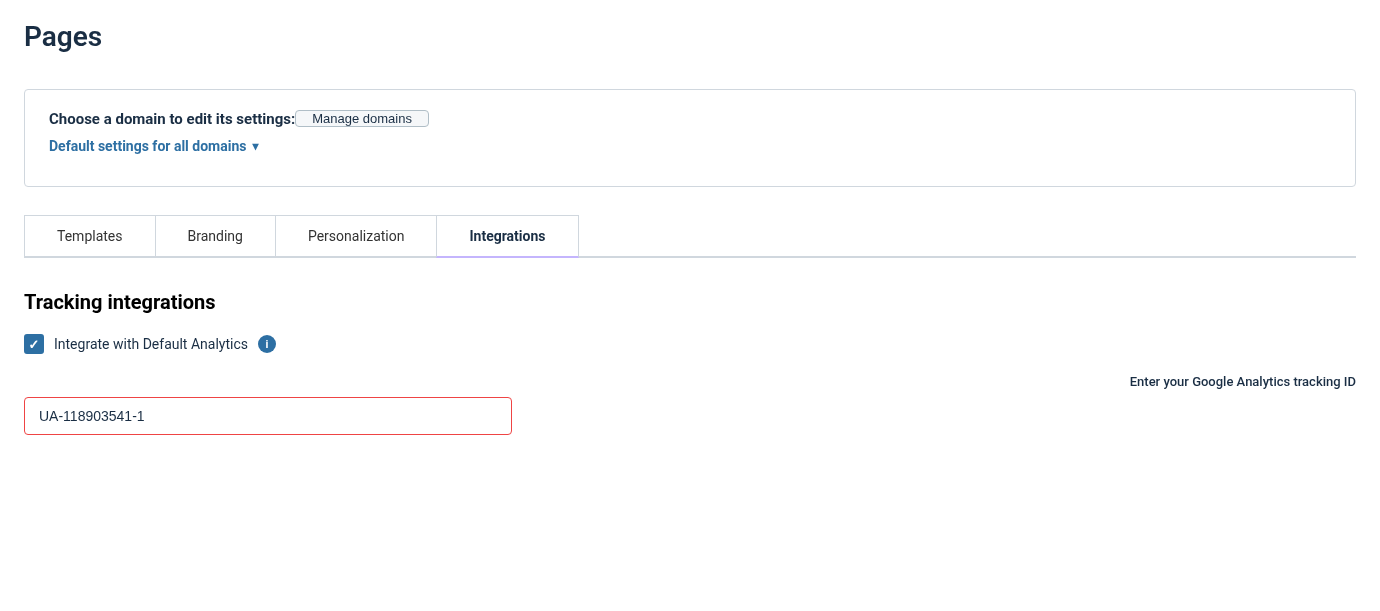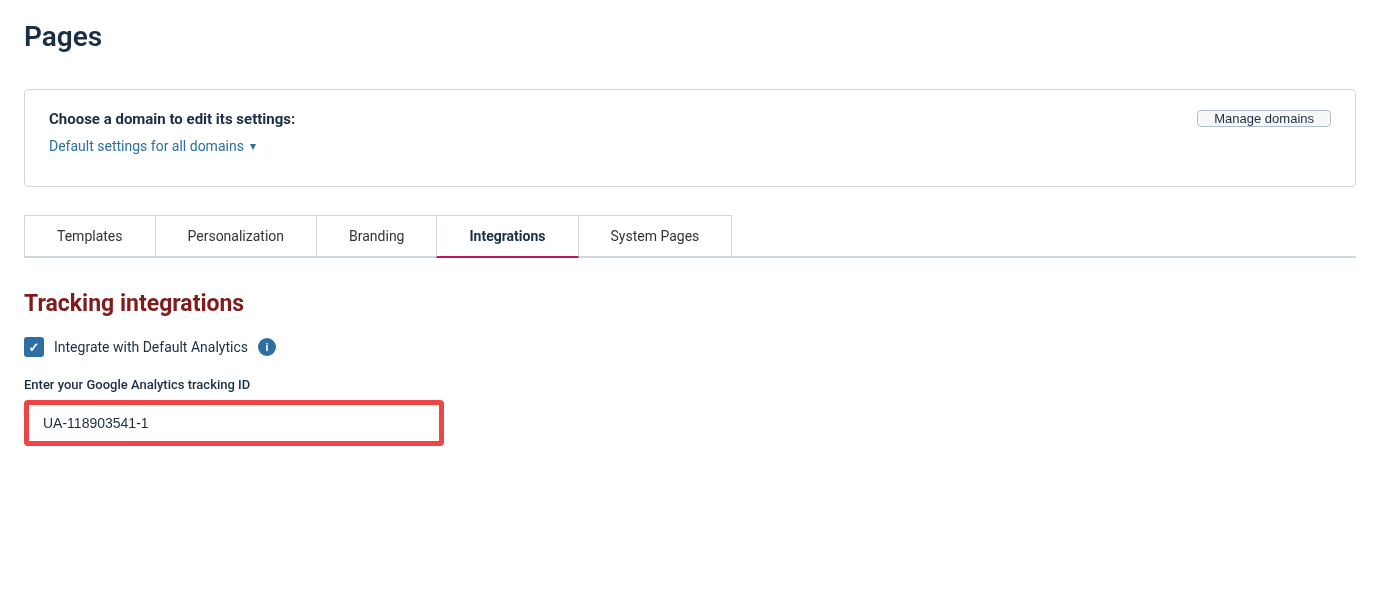--- a/index.html
+++ b/index.html
@@ -22,41 +22,41 @@
       color: #1a2e44;
       margin-bottom: 36px;
     }
 
     .domain-card {
       border: 1px solid #d0d7de;
       border-radius: 4px;
       padding: 20px 24px;
       margin-bottom: 28px;
       display: flex;
-      justify-content: space-between;
       align-items: flex-start;
     }
 
     .domain-card-left {}
 
     .domain-card-title {
       font-weight: 700;
       font-size: 15px;
       color: #1a2e44;
       margin-bottom: 10px;
     }
 
     .domain-dropdown {
       display: flex;
       align-items: center;
       gap: 6px;
       color: #2d6fa3;
       font-size: 14px;
       cursor: pointer;
       margin-bottom: 12px;
+      font-weight: bold;
     }
 
     .domain-dropdown .chevron {
       font-size: 12px;
     }
 
     .domain-description {
       font-size: 13px;
       color: #444;
     }
@@ -90,30 +90,30 @@
       margin-right: -1px;
       user-select: none;
     }
 
     .tab:first-child {
       border-left: 1px solid #d0d7de;
     }
 
     .tab.active {
       font-weight: 700;
-      border-bottom: 2px solid #be185d;
+      border-bottom: 2px solid #c4b5fd;
       margin-bottom: -2px;
       color: #1a2e44;
       background: #fff;
     }
 
     .section-title {
-      font-size: 23px;
-      font-weight: 700;
-      color: #7f1d1d;
+      font-size: 20px;
+      font-weight: 700;
+      color: #000000;
       margin-bottom: 20px;
       margin-top: 27px;
     }
 
     .checkbox-row {
       display: flex;
       align-items: center;
       gap: 10px;
       margin-bottom: 20px;
     }
@@ -154,27 +154,28 @@
       align-items: center;
       justify-content: center;
       cursor: pointer;
     }
 
     .field-label {
       font-size: 13px;
       color: #1a2e44;
       margin-bottom: 8px;
       font-weight: 500;
+      text-align: right;
     }
 
     .tracking-id-input {
-      width: 420px;
+      width: 488px;
       padding: 10px 14px;
       font-size: 14px;
-      border: 5px solid #ef4444;
+      border: 1px solid #ef4444;
       border-radius: 4px;
       color: #1a2e44;
       background: #fff;
     }
   </style>
 </head>
 <body>
 
 <h1 class="page-title">Pages</h1>
 
@@ -186,24 +187,23 @@
       <span class="chevron">▾</span>
     </div>
   </div>
   <div>
     <button class="manage-domains-btn">Manage domains</button>
   </div>
 </div>
 
 <div class="tabs-container">
   <div class="tab">Templates</div>
+  <div class="tab">Branding</div>
   <div class="tab">Personalization</div>
-  <div class="tab">Branding</div>
   <div class="tab active">Integrations</div>
-  <div class="tab">System Pages</div>
 </div>
 
 <div>
   <h2 class="section-title">Tracking integrations</h2>
 
   <div class="checkbox-row">
     <div class="checkbox-custom">
       <span class="checkmark">✓</span>
     </div>
     <span class="checkbox-label">Integrate with Default Analytics</span>

